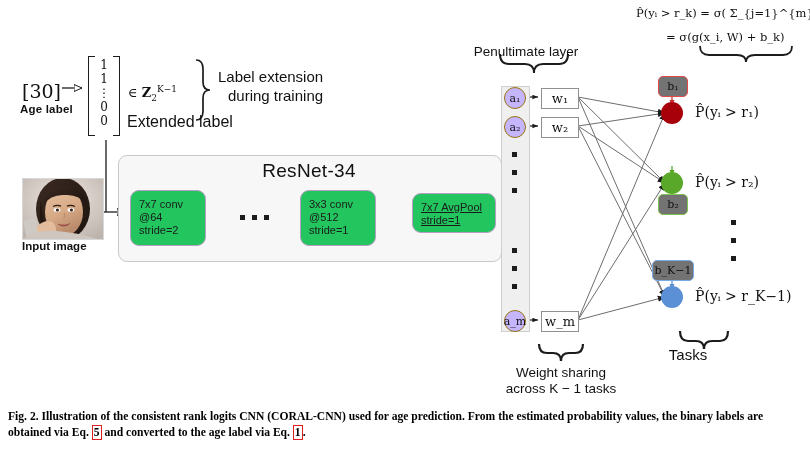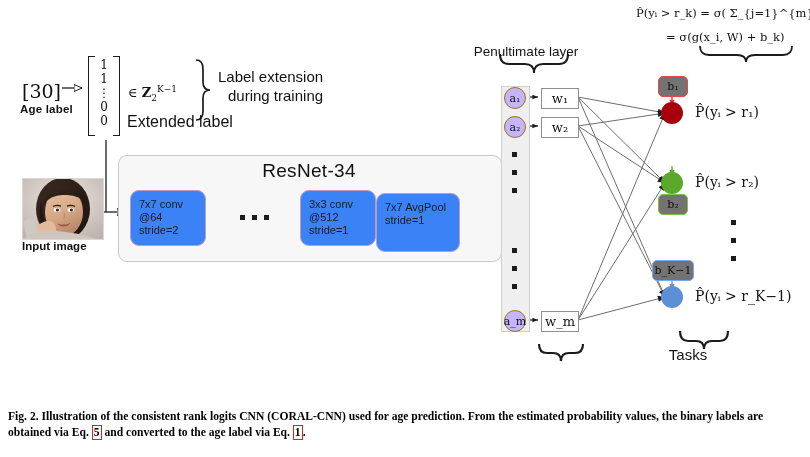--- a/index.html
+++ b/index.html
@@ -17,25 +17,25 @@
   .ext-cap{left:127px;top:113px;font-size:16px;font-weight:normal;}
   .lab-ext{left:218px;top:67px;font-size:15px;line-height:19px;font-weight:normal;}
   .input-cap{left:22px;top:240px;font-size:11.5px;font-weight:bold;}
 
   
   .resnet-box{left:118px;top:155px;width:382px;height:105px;
       border:1px solid #c9c9c9;border-radius:9px;background:#f7f7f7;}
   .resnet-title{left:118px;top:160px;width:382px;text-align:center;
       font-size:19px;letter-spacing:.3px;}
   .conv{position:absolute;border:1px solid #b79dc4;border-radius:9px;
-      background:#3b82f6;font-size:11px;line-height:13.2px;padding:7px 7px 6px 8px;
+      background:#22c55e;font-size:11px;line-height:13.2px;padding:7px 7px 6px 8px;
       box-sizing:border-box;color:#1b1b1b;}
   .c1{left:130px;top:190px;width:76px;height:56px;}
   .c2{left:300px;top:190px;width:76px;height:56px;}
-  .c3{left:376px;top:193px;width:84px;height:59px;}
+  .c3{left:412px;top:193px;width:84px;height:40px;text-decoration:underline;}
   .dot-sq{position:absolute;width:5px;height:5px;background:#1c1c1c;}
 
   
   .pen-col{left:501px;top:86px;width:27px;height:244px;
       background:#efefef;border:1px solid #cfcfcf;}
   .node-a{position:absolute;width:20px;height:20px;border-radius:50%;
       background:#c4b5fd;border:1px solid #9a7414;
       font-size:11px;display:flex;align-items:center;justify-content:center;}
   .wbox{position:absolute;border:1px solid #8f8f8f;background:#fff;
       width:36px;height:19px;font-size:13px;
@@ -260,20 +260,24 @@
   <div class="dot-sq" style="left:512px;top:170px;"></div>
   <div class="dot-sq" style="left:512px;top:188px;"></div>
   <div class="dot-sq" style="left:512px;top:248px;"></div>
   <div class="dot-sq" style="left:512px;top:266px;"></div>
   <div class="dot-sq" style="left:512px;top:284px;"></div>
 
   <div class="wbox serif" style="left:541px;top:88px;">w₁</div>
   <div class="wbox serif" style="left:541px;top:117px;">w₂</div>
   <div class="wbox serif" style="left:541px;top:311px;">w_m</div>
 
+  <div class="abs ws-cap">
+    <div>Weight sharing</div>
+    <div>across K − 1 tasks</div>
+  </div>
 
   <div class="bbox serif" style="left:658px;top:76px;border-color:#e04a4a;">b₁</div>
   <div class="tnode" style="left:661px;top:102px;background:#a8000a;"></div>
   <div class="plabel serif" style="left:695px;top:104px;">P̂(yᵢ &gt; r₁)</div>
 
   <div class="bbox serif" style="left:658px;top:146px;border-color:#7dc24a;margin-top:48px;">b₂</div>
   <div class="tnode" style="left:661px;top:172px;background:#5aa82a;"></div>
   <div class="plabel serif" style="left:695px;top:174px;">P̂(yᵢ &gt; r₂)</div>
 
   <div class="bbox serif" style="left:652px;top:260px;width:40px;border-color:#77a8e8;">b_K−1</div>

